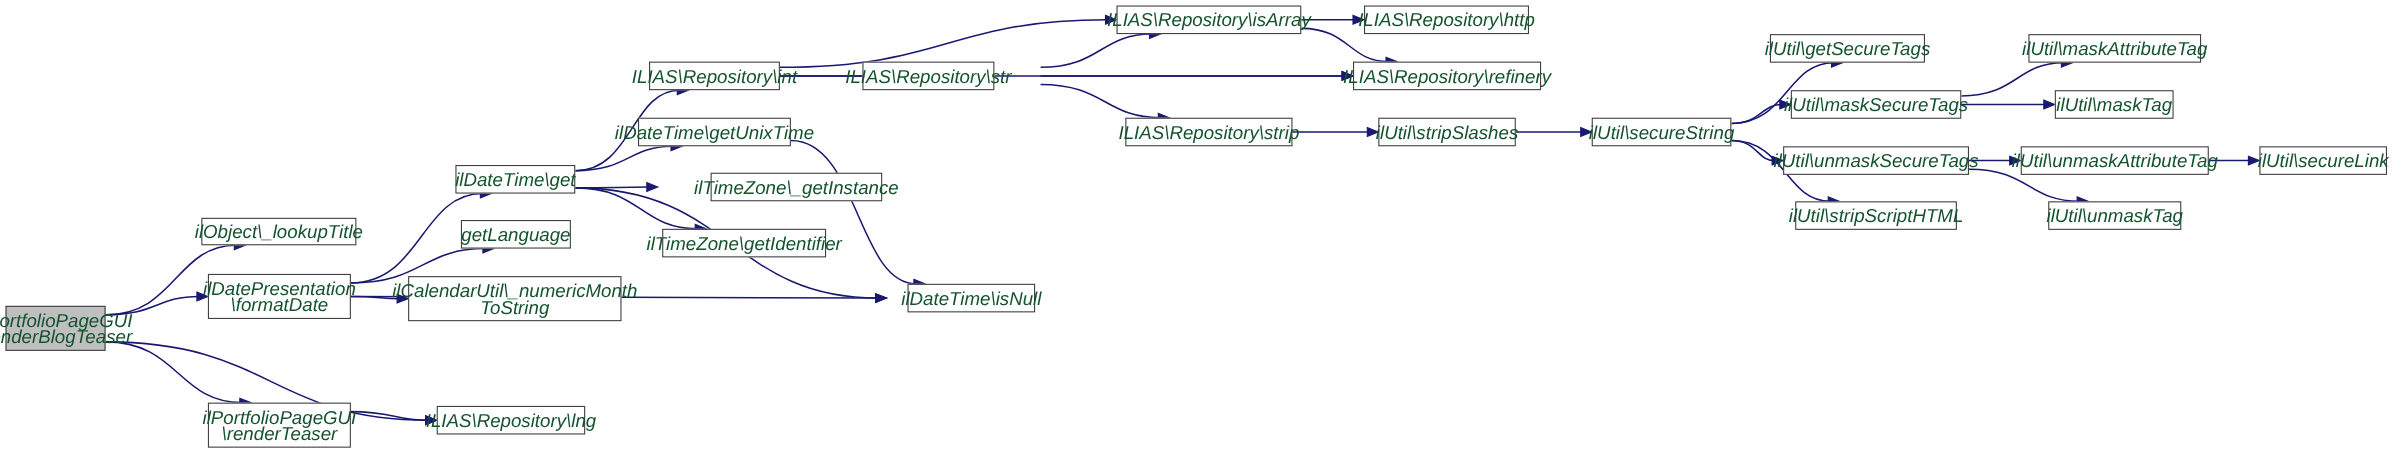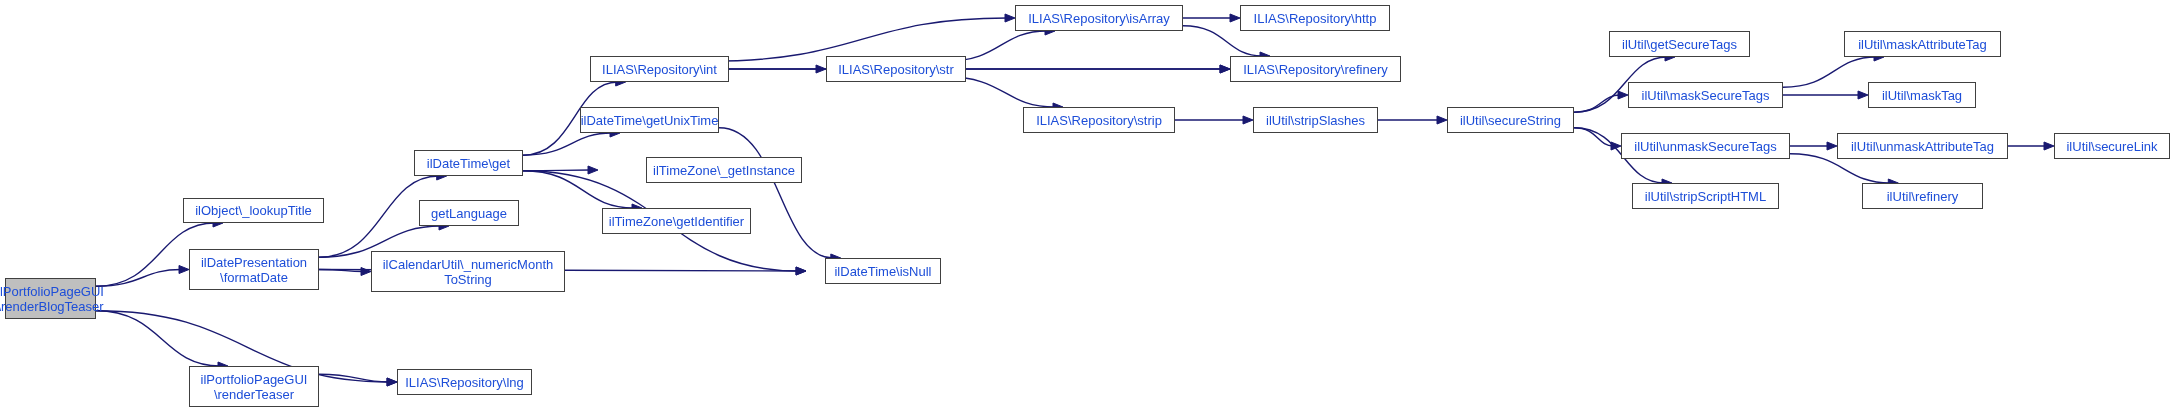--- a/index.html
+++ b/index.html
@@ -1,18 +1,18 @@
 <!DOCTYPE html>
 <html><head>
 <meta charset="utf-8">
 <style>
   html, body { margin:0; padding:0; background:#ffffff; }
   body { width:2175px; height:413px; position:relative; overflow:hidden; font-family:"Liberation Sans", sans-serif; }
   #graph { position:absolute; left:0; top:0; width:2175px; height:413px; }
-  .node { position:absolute; box-sizing:border-box; border:1.5px solid #404040; background:#fff; display:flex; align-items:center; justify-content:center; text-align:center; font-size:13px; line-height:15px; color:#1d4ed8; white-space:pre; cursor:pointer; }
+  .node { position:absolute; box-sizing:border-box; border:1.5px solid #404040; background:#fff; display:flex; align-items:center; justify-content:center; text-align:center; font-size:17px; line-height:15px; color:#14532d; white-space:pre; cursor:pointer;font-style:italic; }
   .node.root { background:#bfbfbf; cursor:default; }
   svg.edges { position:absolute; left:0; top:0; }
   svg.edges path { fill:none; stroke:#191970; stroke-width:1.4; }
   svg.edges polygon { fill:#191970; stroke:#191970; }
 </style>
 </head>
 <body>
 
 <div id="graph">
   <svg class="edges" id="edges" width="2175" height="413">
@@ -91,34 +91,34 @@
   <div class="node" style="left:183px;top:198px;width:141px;height:25px;">ilObject\_lookupTitle</div>
   <div class="node" style="left:189px;top:249px;width:130px;height:41px;">ilDatePresentation
 \formatDate</div>
   <div class="node" style="left:189px;top:366px;width:130px;height:41px;">ilPortfolioPageGUI
 \renderTeaser</div>
   <div class="node" style="left:397px;top:369px;width:135px;height:26px;">ILIAS\Repository\lng</div>
   <div class="node" style="left:414px;top:150px;width:109px;height:26px;">ilDateTime\get</div>
   <div class="node" style="left:419px;top:200px;width:100px;height:26px;">getLanguage</div>
   <div class="node" style="left:371px;top:251px;width:194px;height:41px;">ilCalendarUtil\_numericMonth
 ToString</div>
-  <div class="node" style="left:590px;top:56px;width:139px;height:26px;">ILIAS\Repository\int</div>
+  <div class="node" style="left:590px;top:56px;width:119px;height:26px;">ILIAS\Repository\int</div>
   <div class="node" style="left:580px;top:107px;width:139px;height:26px;">ilDateTime\getUnixTime</div>
   <div class="node" style="left:598px;top:157px;width:156px;height:26px;margin-left:48px;">ilTimeZone\_getInstance</div>
   <div class="node" style="left:602px;top:208px;width:149px;height:26px;">ilTimeZone\getIdentifier</div>
   <div class="node" style="left:806px;top:258px;width:116px;height:26px;margin-left:19px;">ilDateTime\isNull</div>
-  <div class="node" style="left:826px;top:56px;width:140px;height:26px;">ILIAS\Repository\str</div>
+  <div class="node" style="left:784px;top:56px;width:120px;height:26px;">ILIAS\Repository\str</div>
   <div class="node" style="left:1015px;top:5px;width:168px;height:26px;">ILIAS\Repository\isArray</div>
   <div class="node" style="left:1240px;top:5px;width:150px;height:26px;">ILIAS\Repository\http</div>
   <div class="node" style="left:1023px;top:107px;width:152px;height:26px;">ILIAS\Repository\strip</div>
   <div class="node" style="left:1230px;top:56px;width:171px;height:26px;">ILIAS\Repository\refinery</div>
   <div class="node" style="left:1253px;top:107px;width:125px;height:26px;">ilUtil\stripSlashes</div>
   <div class="node" style="left:1447px;top:107px;width:127px;height:26px;">ilUtil\secureString</div>
   <div class="node" style="left:1609px;top:31px;width:141px;height:26px;">ilUtil\getSecureTags</div>
   <div class="node" style="left:1628px;top:82px;width:155px;height:26px;">ilUtil\maskSecureTags</div>
   <div class="node" style="left:1632px;top:183px;width:147px;height:26px;">ilUtil\stripScriptHTML</div>
   <div class="node" style="left:1621px;top:133px;width:169px;height:26px;">ilUtil\unmaskSecureTags</div>
   <div class="node" style="left:1844px;top:31px;width:157px;height:26px;">ilUtil\maskAttributeTag</div>
   <div class="node" style="left:1868px;top:82px;width:108px;height:26px;">ilUtil\maskTag</div>
   <div class="node" style="left:1837px;top:133px;width:171px;height:26px;">ilUtil\unmaskAttributeTag</div>
   <div class="node" style="left:2054px;top:133px;width:116px;height:26px;">ilUtil\secureLink</div>
-  <div class="node" style="left:1862px;top:183px;width:121px;height:26px;">ilUtil\refinery</div>
+  <div class="node" style="left:1862px;top:183px;width:121px;height:26px;">ilUtil\unmaskTag</div>
 </div>
 
 </body></html>

